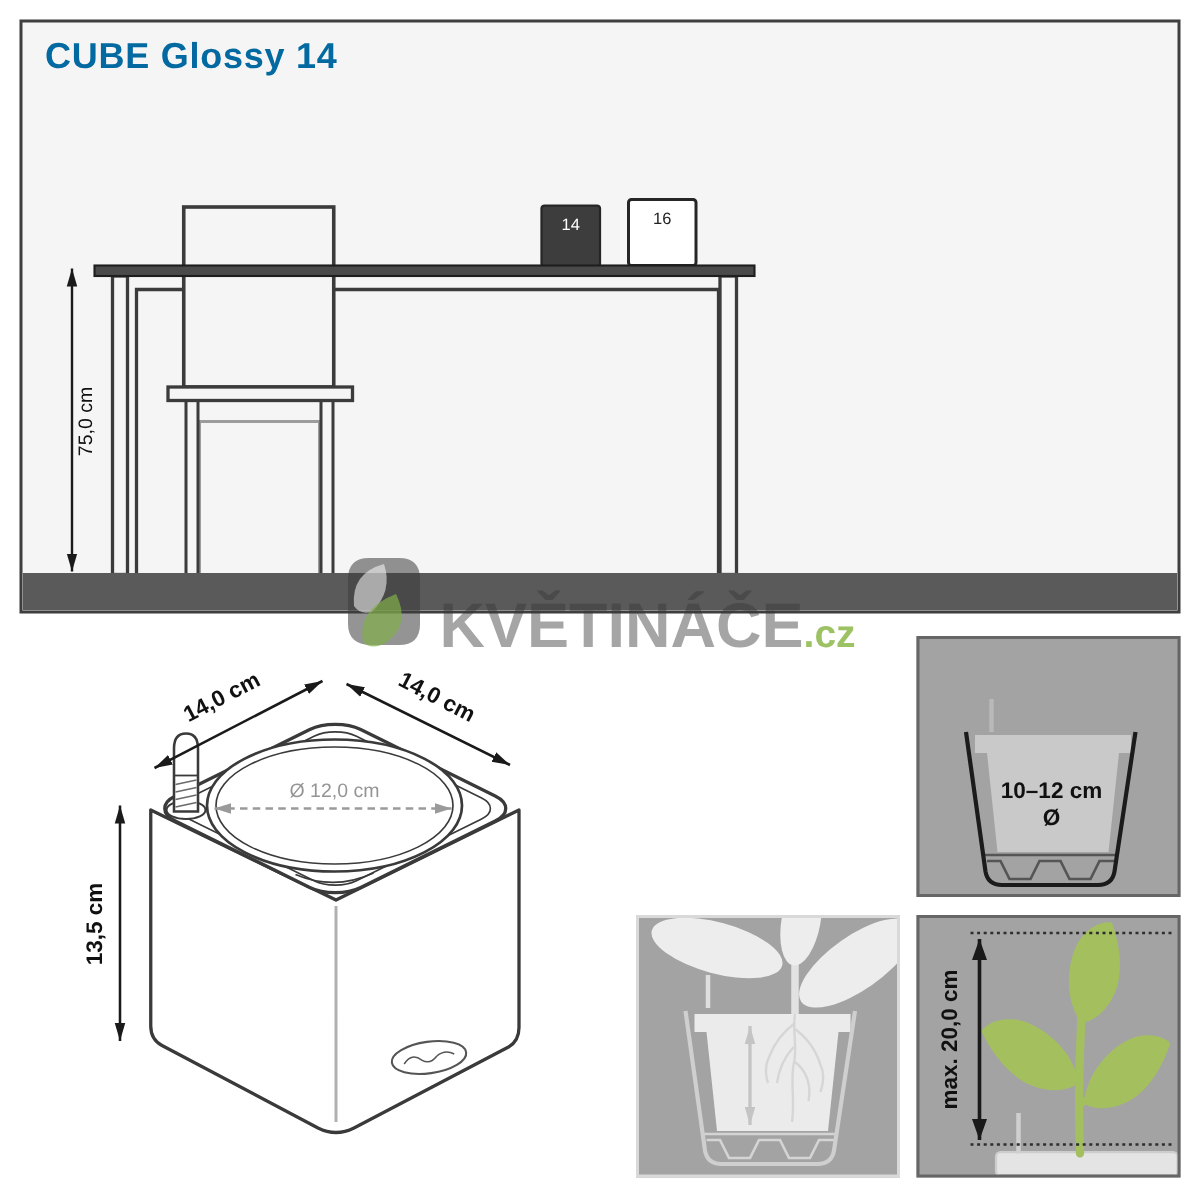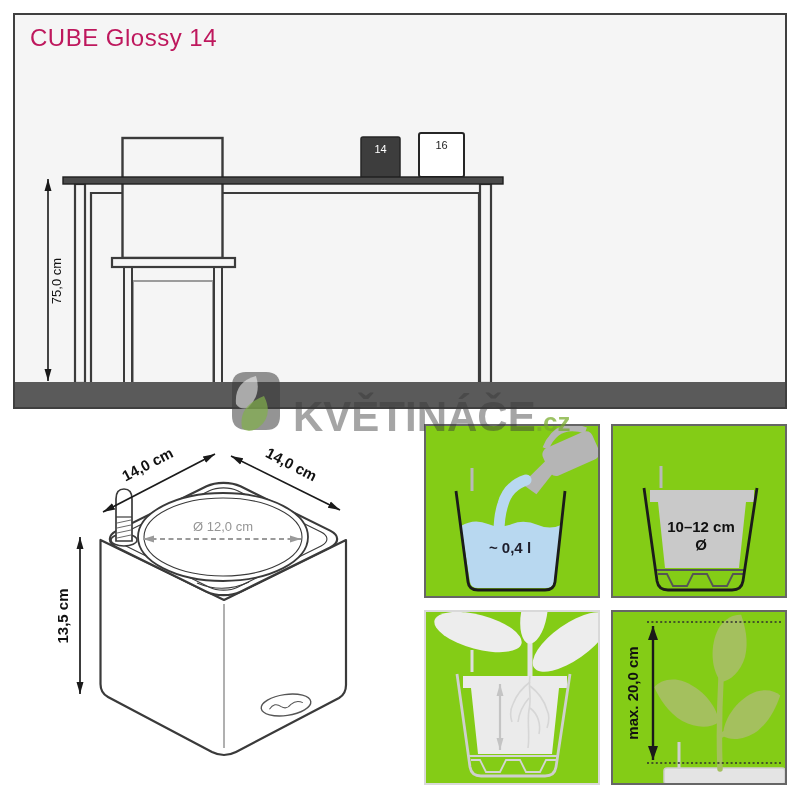--- a/index.html
+++ b/index.html
@@ -2,28 +2,28 @@
 <html><head>
 <meta charset="utf-8">
 <style>
   html,body{margin:0;padding:0;background:#fff;}
   .canvas{position:relative;width:800px;height:800px;background:#fff;overflow:hidden;
           font-family:"Liberation Sans",sans-serif;}
   svg text{font-family:"Liberation Sans",sans-serif;}
   .scene-panel{position:absolute;left:13px;top:13px;width:770px;height:392px;
                border:2px solid #3f3f3f;background:#f5f5f5;overflow:hidden;}
   .scene-panel > svg{position:absolute;left:0;top:0;}
-  .page-title{position:absolute;left:15px;top:9px;font-size:24px;font-weight:normal;
-              color:#be185d;letter-spacing:.5px;white-space:nowrap;}
+  .page-title{position:absolute;left:15px;top:9px;font-size:24px;font-weight:bold;
+              color:#0369a1;letter-spacing:.5px;white-space:nowrap;}
   .watermark{position:absolute;left:226px;top:370px;display:flex;align-items:flex-end;z-index:6;}
   .wm-text{margin-left:9px;padding-top:8px;font-size:42px;font-weight:bold;line-height:1;
            color:rgba(55,55,55,0.45);letter-spacing:0px;white-space:nowrap;}
   .wm-suffix{font-size:26px;font-weight:bold;color:rgba(118,170,40,0.72);}
   .cube-drawing{position:absolute;left:40px;top:438px;width:330px;height:335px;}
-  .info-box{position:absolute;background:#84cc16;border:2px solid #666;overflow:hidden;}
+  .info-box{position:absolute;background:#a3a3a3;border:2px solid #666;overflow:hidden;}
   .info-box svg{display:block;}
   #box-water{left:424px;top:424px;width:172px;height:170px;}
   #box-pot{left:611px;top:424px;width:172px;height:170px;}
   #box-faded{left:424px;top:610px;width:172px;height:171px;border-color:#d9d9d9;}
   #box-plant{left:611px;top:610px;width:172px;height:171px;}
 </style>
 </head>
 <body>
 
 <div class="canvas">
@@ -139,38 +139,20 @@
       <line x1="231" y1="456" x2="340" y2="510" stroke="#1a1a1a" stroke-width="1.7" marker-start="url(#ah-c)" marker-end="url(#ah-c)"></line>
       <text transform="translate(289,469) rotate(27.5)" text-anchor="middle" font-size="15" font-weight="bold" fill="#111">14,0 cm</text>
     </g>
 
     <g>
       <line x1="80" y1="537" x2="80" y2="694" stroke="#1a1a1a" stroke-width="1.7" marker-start="url(#ah-c)" marker-end="url(#ah-c)"></line>
       <text transform="translate(68,616) rotate(-90)" text-anchor="middle" font-size="15" font-weight="bold" fill="#111">13,5 cm</text>
     </g>
   </svg>
 
-  <div class="info-box" id="box-water">
-    <svg width="172" height="170" viewBox="0 0 172 170">
-      <line x1="46" y1="42" x2="46" y2="65" stroke="#b9b9b9" stroke-width="3"></line>
-
-      <g transform="translate(144,28) rotate(-24)" fill="#b5b5b5">
-        <path d="M-20,-15 Q2,-36 24,-15" fill="none" stroke="#b5b5b5" stroke-width="6.5"></path>
-        <rect x="-26" y="-15" width="54" height="30" rx="7"></rect>
-        <path d="M-24,-4 L-56,8 L-47,23 L-22,10 Z"></path>
-      </g>
-
-      <path d="M100,54 Q82,60 77,78 Q73,90 73,106" fill="none" stroke="#b8d8f0" stroke-width="11" stroke-linecap="round"></path>
-
-      <path d="M35,100 Q48,92 62,98 Q74,103 86,98 Q98,93 112,99 Q124,104 135,99 L128,156 Q127,162 120,162 L52,162 Q45,162 44,156 Z" fill="#b8d8f0"></path>
-
-      <path d="M30,65 L42,156 Q43,164 52,164 L119,164 Q128,164 129,156 L139,65" fill="none" stroke="#1b1b1b" stroke-width="2.8"></path>
-      <text x="84" y="127" text-anchor="middle" font-size="15" font-weight="bold" fill="#1d1d2b">~ 0,4 l</text>
-    </svg>
-  </div>
 
   <div class="info-box" id="box-pot">
     <svg width="172" height="170" viewBox="0 0 172 170">
       <line x1="48" y1="40" x2="48" y2="62" stroke="#b9b9b9" stroke-width="3"></line>
       <path d="M37,64 L141,64 L141,76 L133,76 L126,142 L52,142 L45,76 L37,76 Z" fill="#c9c9c9"></path>
       <g stroke="#555" stroke-width="1.8" fill="none">
         <line x1="43" y1="144" x2="132" y2="144"></line>
         <path d="M45,148 L54,148 L60,160 L74,160 L80,148 L94,148 L100,160 L114,160 L120,148 L130,148"></path>
       </g>
       <path d="M31,62 L44,155 Q45.5,164 55,164 L119,164 Q128.5,164 130,155 L144,62" fill="none" stroke="#1b1b1b" stroke-width="2.8"></path>

